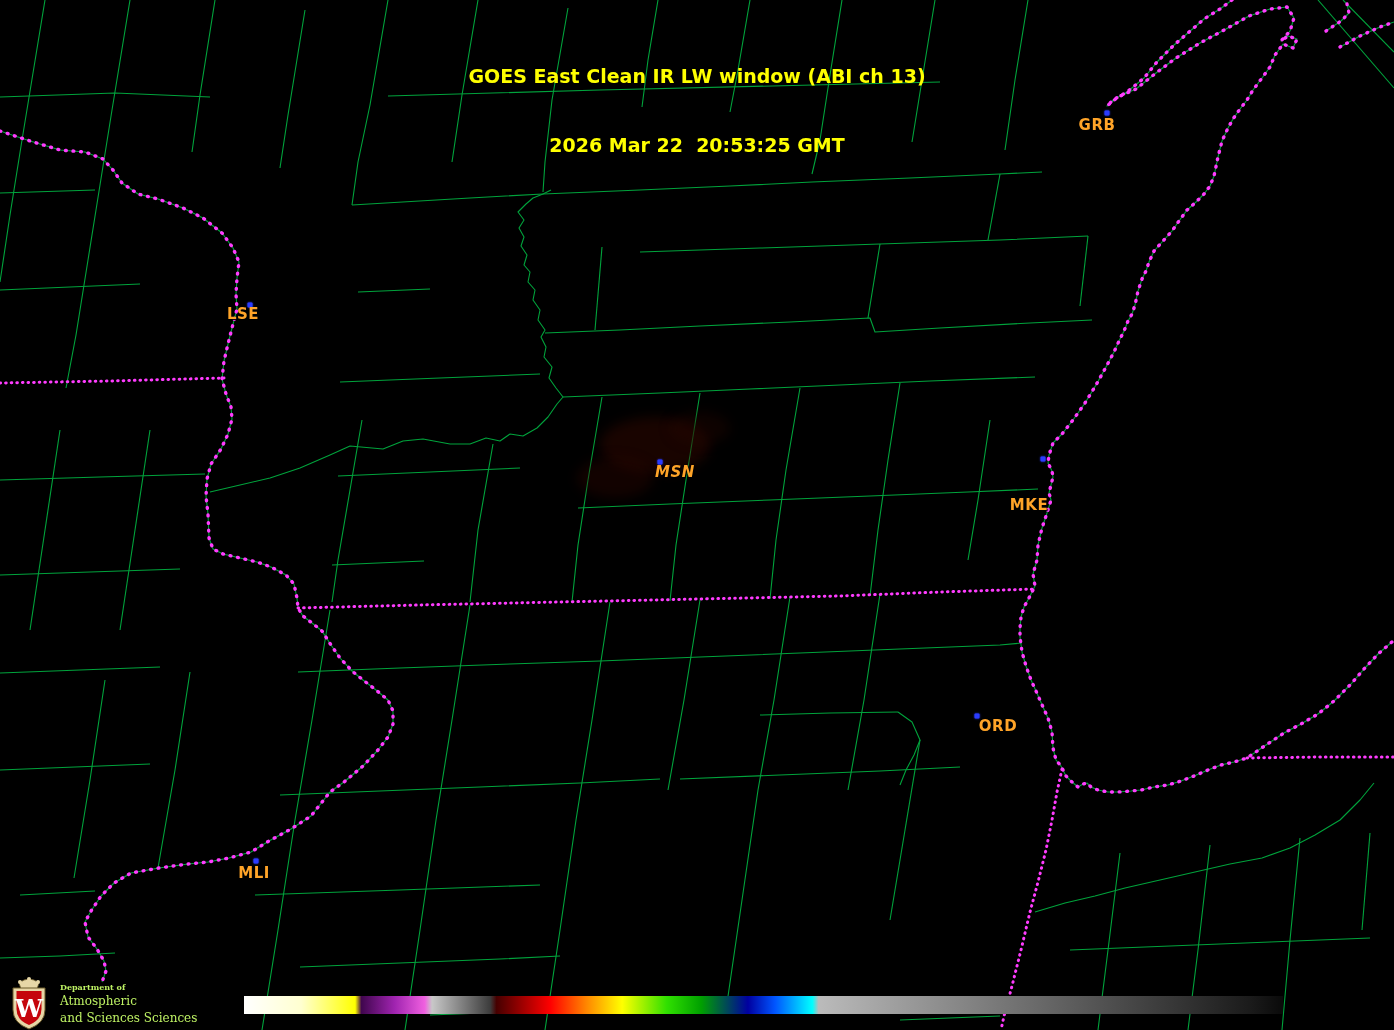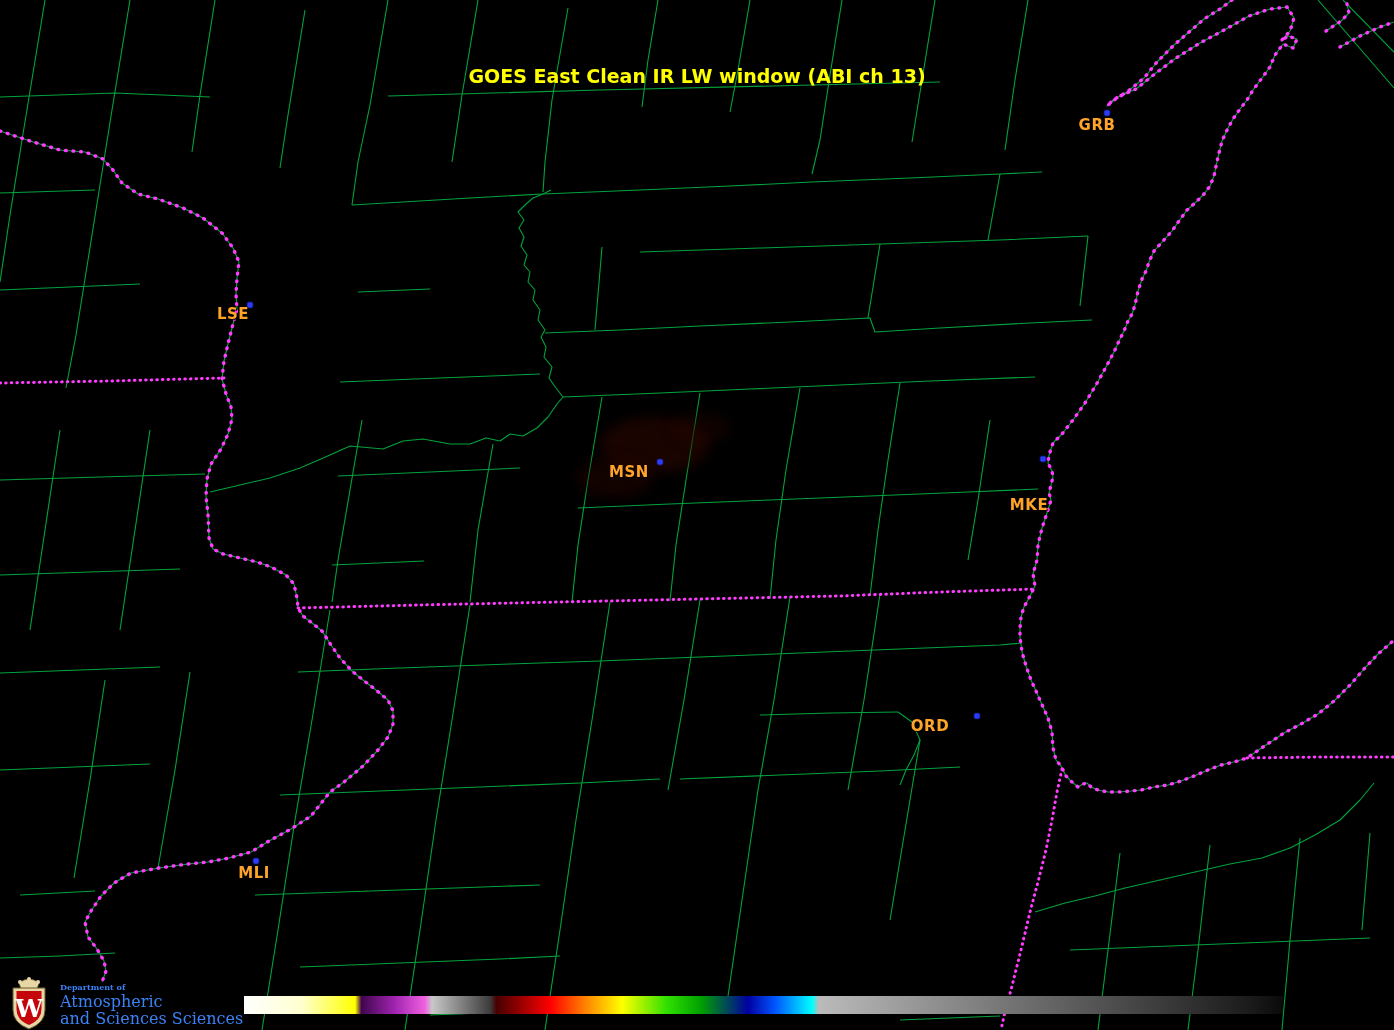--- a/index.html
+++ b/index.html
@@ -12,23 +12,23 @@
   #title-block{position:absolute;left:0;top:19px;width:100%;text-align:center;
     color:#ffff00;font-weight:bold;font-size:19px;line-height:23px;white-space:pre;}
   .station{position:absolute;transform:translate(-50%,-50%);}
   .st-dot{position:absolute;width:5px;height:5px;background:#2a3cff;border-radius:1px;
     transform:translate(-50%,-50%);box-shadow:0 0 2px #2a3cff;}
   .st-label{color:#ffa428;font-size:15px;font-weight:bold;letter-spacing:0.5px;
     text-shadow:1px 1px 1px #000;}
   #colorbar{position:absolute;}
   .cloud{position:absolute;border-radius:50%;filter:blur(6px);}
   #logo{position:absolute;left:4px;top:976px;display:flex;align-items:flex-start;}
-  #logo-text{margin-left:56px;margin-top:6px;color:#3b82f6;font-family:"DejaVu Serif",serif;}
+  #logo-text{margin-left:56px;margin-top:6px;color:#bef264;font-family:"DejaVu Serif",serif;}
   #logo-dept{font-size:8px;font-weight:bold;margin-bottom:1px;}
-  #logo-l1,#logo-l2{font-size:16px;line-height:17px;}
+  #logo-l1,#logo-l2{font-size:12px;line-height:17px;}
 </style>
 </head>
 <body>
 
 <div id="stage">
 
   <svg id="map-svg" width="1394" height="1030" viewBox="0 0 1394 1030">
       <polyline points="45,0 22,140 10,215 0,282" class="gline"></polyline>
       <polyline points="130,0 112,110 100,185 88,260 76,335 66,388" class="gline"></polyline>
       <polyline points="215,0 200,95 192,152" class="gline"></polyline>
@@ -118,33 +118,34 @@
     </svg>
 
   <div id="clouds">
       <div class="cloud" style="left: 600px; top: 417px; width: 110px; height: 56px; background: rgba(55, 8, 0, 0.45);"></div>
       <div class="cloud" style="left: 577px; top: 458px; width: 76px; height: 40px; background: rgba(45, 6, 0, 0.4);"></div>
       <div class="cloud" style="left: 670px; top: 412px; width: 60px; height: 32px; background: rgba(40, 5, 0, 0.35);"></div>
     </div>
 
   <div id="title-block">
     <div>GOES East Clean IR LW window (ABI ch 13)</div>
+    <div>2026 Mar 22  20:53:25 GMT</div>
   </div>
 
   <div id="stations">
       <div class="st-dot" style="left: 1107px; top: 113px;"></div>
       <div class="station st-label" style="left: 1097px; top: 125px;">GRB</div>
       <div class="st-dot" style="left: 250px; top: 305px;"></div>
-      <div class="station st-label" style="left: 233px; top: 314px;">LSE</div>
+      <div class="station st-label" style="left: 243px; top: 314px;">LSE</div>
       <div class="st-dot" style="left: 660px; top: 462px;"></div>
-      <div class="station st-label" style="left: 629px; top: 472px;">MSN</div>
+      <div class="station st-label" style="left: 675px; top: 472px; font-style: italic;">MSN</div>
       <div class="st-dot" style="left: 1043px; top: 459px;"></div>
       <div class="station st-label" style="left: 1029px; top: 471px; margin-top: 34px;">MKE</div>
       <div class="st-dot" style="left: 977px; top: 716px;"></div>
-      <div class="station st-label" style="left: 930px; top: 726px;">ORD</div>
+      <div class="station st-label" style="left: 998px; top: 726px;">ORD</div>
       <div class="st-dot" style="left: 256px; top: 861px;"></div>
       <div class="station st-label" style="left: 254px; top: 873px;">MLI</div>
     </div>
 
   <div id="colorbar" style="left: 244px; top: 996px; width: 1039px; height: 18px; background: linear-gradient(to right, rgb(255, 255, 255) 0%, rgb(255, 255, 208) 5.5%, rgb(255, 255, 0) 10.7%, rgb(64, 6, 78) 11.3%, rgb(160, 36, 176) 14.5%, rgb(240, 96, 224) 17.4%, rgb(200, 200, 200) 18.1%, rgb(60, 60, 60) 23.7%, rgb(70, 0, 0) 24.3%, rgb(255, 0, 0) 29.5%, rgb(255, 136, 0) 33%, rgb(255, 255, 0) 36.4%, rgb(48, 224, 0) 40.7%, rgb(0, 160, 0) 44%, rgb(0, 0, 160) 48.5%, rgb(0, 85, 255) 51.1%, rgb(0, 255, 255) 54.7%, rgb(187, 187, 187) 55.3%, rgb(26, 26, 26) 97%, rgb(10, 10, 10) 100%);"></div>
 
   <div id="logo">
     <svg width="50" height="54" viewBox="0 0 50 54" style="position:absolute;left:0;top:0;">
       <path d="M15,7 Q25,-1 35,7 L33,13 L17,13 Z" fill="#e7d7a7" stroke="#6b5a2a" stroke-width="0.8"></path>
       <circle cx="16" cy="6" r="2" fill="#e7d7a7"></circle>

